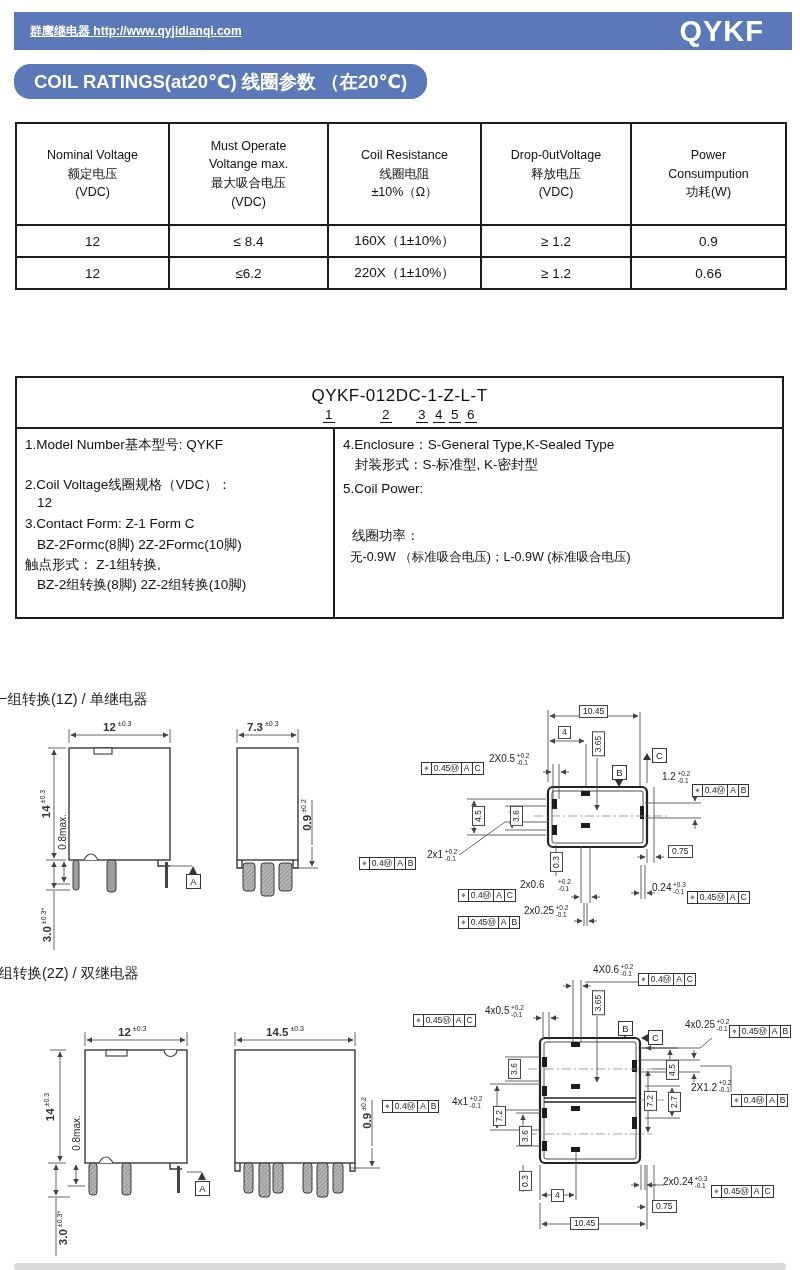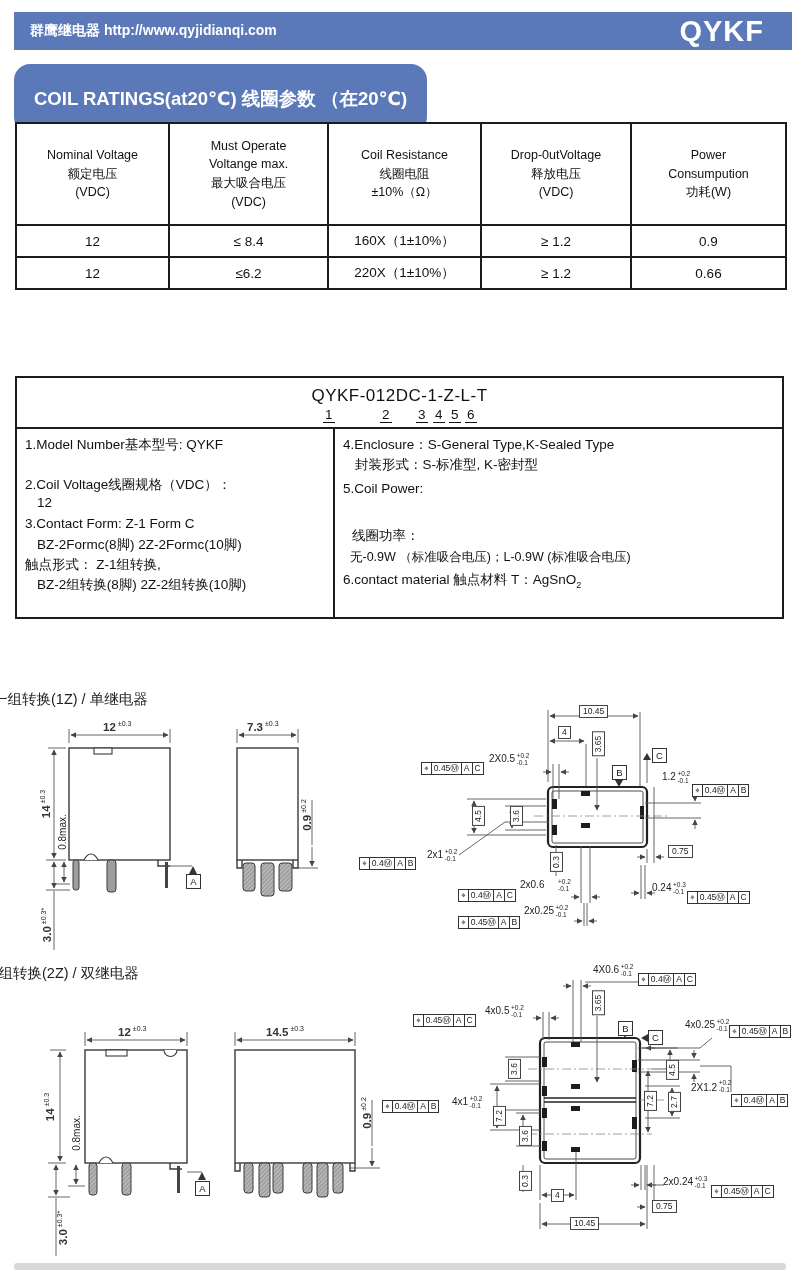--- a/index.html
+++ b/index.html
@@ -1,25 +1,25 @@
 <!DOCTYPE html>
 <html><head>
 <meta charset="utf-8">
 <style>
   html,body{margin:0;padding:0;background:#fff;}
   body{font-family:"Liberation Sans","DejaVu Sans",sans-serif;color:#111;}
   .page{position:relative;width:800px;height:1270px;background:#fff;overflow:hidden;}
 
   .topbar{position:absolute;left:14px;top:12px;width:778px;height:38px;background:#5b79b8;
     display:flex;align-items:center;justify-content:space-between;padding:0 28px 0 16px;box-sizing:border-box;}
-  .brand{color:#fff;font-weight:bold;font-size:14px;white-space:nowrap;}
+  .brand{color:#fff;font-weight:bold;font-size:12px;white-space:nowrap;text-decoration:underline;}
   .model{color:#fff;font-weight:bold;font-size:29px;letter-spacing:1px;}
 
   .badge{position:absolute;background:#5b79b8;color:#fff;font-weight:bold;font-size:18.5px;
-    border-radius:16px;padding:22px 20px;white-space:nowrap;}
+    border-radius:16px;padding:5px 20px;white-space:nowrap;}
 
   table.coil{position:absolute;left:15px;top:122px;width:770px;border-collapse:collapse;table-layout:fixed;}
   .coil th,.coil td{border:2px solid #1c1c1c;text-align:center;vertical-align:middle;padding:2px;background:#fff;}
   .coil th{font-weight:normal;height:96px;}
   .hl{font-size:12.5px;line-height:1.5;}
   .coil td{font-size:13.5px;height:26px;}
 
   .obox{position:absolute;left:15px;top:376px;width:769px;height:243px;border:2px solid #1c1c1c;box-sizing:border-box;background:#fff;}
   .ocode{position:absolute;left:15px;top:386px;width:769px;text-align:center;font-size:17px;letter-spacing:.5px;}
   .odigit{position:absolute;top:407px;font-size:13.5px;border-bottom:1.5px solid #111;padding:0 2px;line-height:15px;}
@@ -132,21 +132,20 @@
   <div class="ol" style="left:25px;top:516px;">3.Contact Form: Z-1 Form C</div>
   <div class="ol" style="left:37px;top:536px;">BZ-2Formc(8脚)  2Z-2Formc(10脚)</div>
   <div class="ol" style="left:25px;top:556px;">触点形式：  Z-1组转换,</div>
   <div class="ol" style="left:37px;top:576px;">BZ-2组转换(8脚)  2Z-2组转换(10脚)</div>
 
   <div class="ol" style="left:343px;top:436px;">4.Enclosure：S-General Type,K-Sealed Type</div>
   <div class="ol" style="left:355px;top:456px;">封装形式：S-标准型, K-密封型</div>
   <div class="ol" style="left:343px;top:481px;">5.Coil Power:</div>
   <div class="ol" style="left:352px;top:527px;">线圈功率：</div>
   <div class="ol" style="left:350px;top:549px;font-size:12.5px;">无-0.9W （标准吸合电压)；L-0.9W (标准吸合电压)</div>
-  <div class="ol" style="left:343px;top:571px;"><span>6.contact material 触点材料 T：AgSnO</span><sub>2</sub></div>
 
 
   <div class="cap" style="left:-7px;top:690px;">一组转换(1Z) / 单继电器</div>
   <div class="cap" style="left:-16px;top:964px;">二组转换(2Z) / 双继电器</div>
 
   <svg class="draw" style="top:700px;" width="800" height="265" viewBox="0 700 800 265">
     <defs>
       <marker id="ar" viewBox="0 0 10 10" refX="9" refY="5" markerWidth="6.5" markerHeight="6.5" orient="auto-start-reverse">
           <path d="M0,0L10,5L0,10z" fill="#444"></path>
         </marker>

